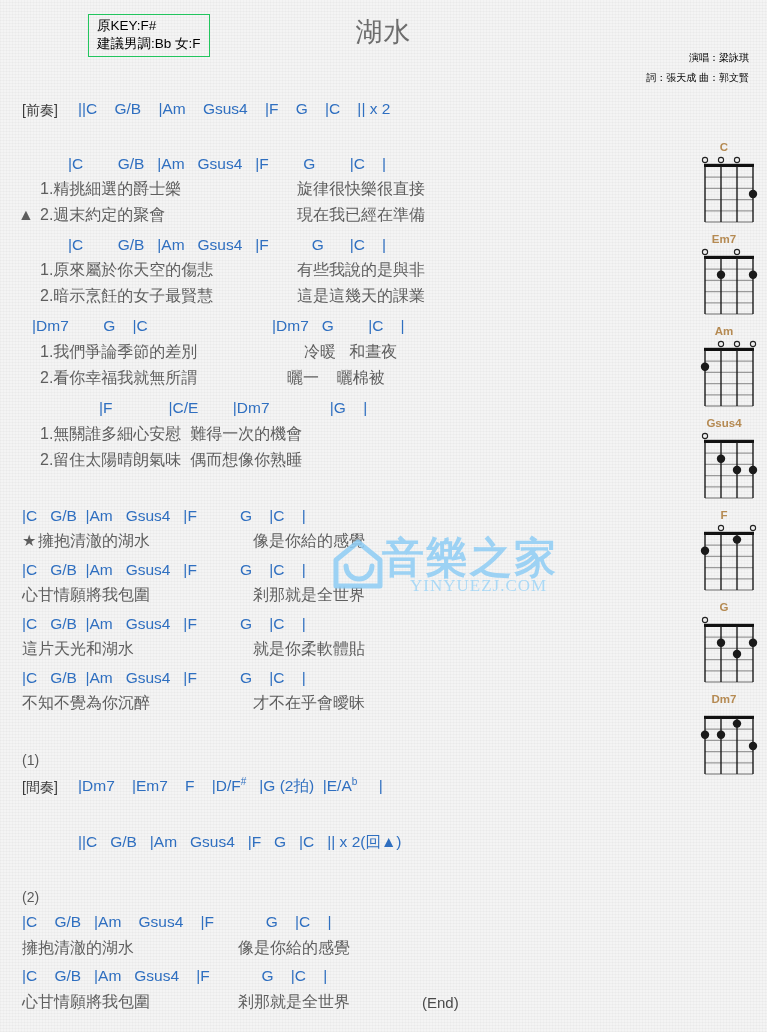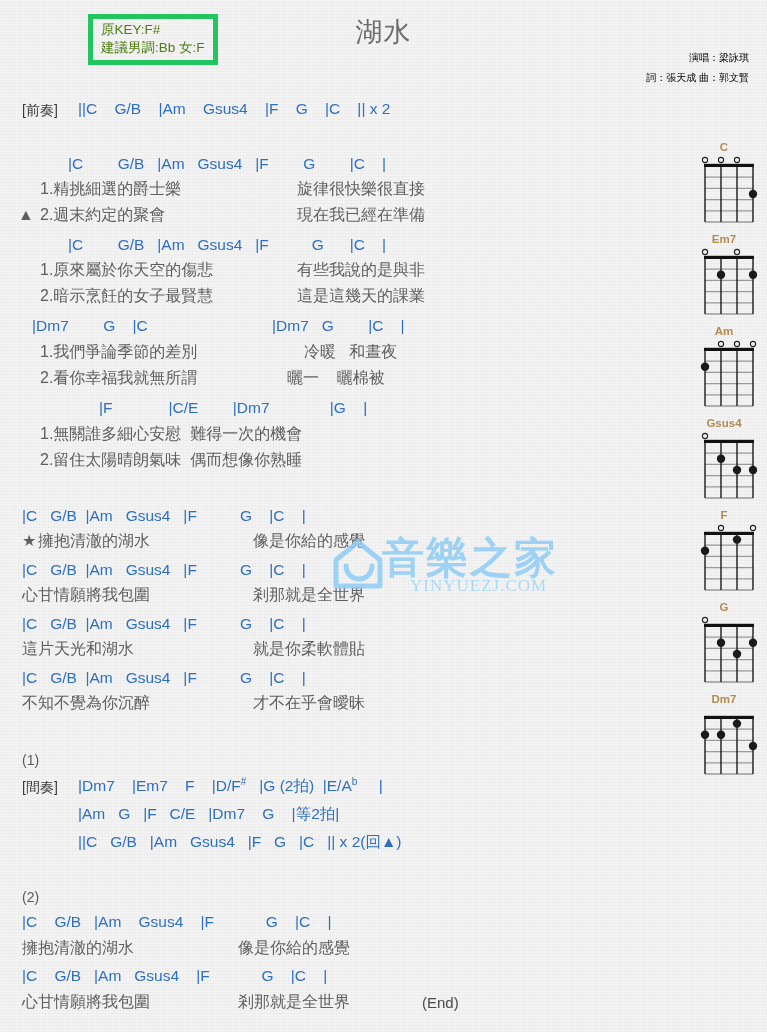--- a/index.html
+++ b/index.html
@@ -25,25 +25,25 @@
     left: 0; top: 0;
     width: 767px;
     height: 1032px;
   }
 
   
   .keybox {
     position: absolute;
     left: 88px;
     top: 14px;
-    border: 5px solid #22c55e;
+    border: 1px solid #22c55e;
     padding: 2px 8px 3px 8px;
     font-size: 13.5px;
     line-height: 18px;
-    color: #4d7c0f;
+    color: #000000;
     background: transparent;
   }
   .keybox div { white-space: nowrap; }
 
   .song-title {
     position: absolute;
     left: 0; top: 14px;
     width: 767px;
     text-align: center;
     font-size: 27px;
@@ -220,21 +220,20 @@
   <div class="lyric-line" style="left:22px; top:640px;">這片天光和湖水</div>
   <div class="lyric-line" style="left:253px; top:640px;">就是你柔軟體貼</div>
 
   <div class="chord-line" style="left:22px; top:669px;">|C   G/B  |Am   Gsus4   |F          G    |C    |</div>
   <div class="lyric-line" style="left:22px; top:694px;">不知不覺為你沉醉</div>
   <div class="lyric-line" style="left:253px; top:694px;">才不在乎會曖昧</div>
 
   <div class="plain-line" style="left:22px; top:751px;">(1)</div>
   <div class="plain-line sectiontag" style="left:22px; top:778px;">[間奏]</div>
   <div class="chord-line" style="left:78px; top:777px;"><span>|Dm7    |Em7    F    |D/F</span><sup class="acc">#</sup><span>   |G (2拍)  |E/A</span><sup class="acc">b</sup><span>     |</span></div>
-  <div class="chord-line" style="left:78px; top:805px;">|Am   G   |F   C/E   |Dm7    G    |等2拍|</div>
   <div class="chord-line" style="left:78px; top:833px;">||C   G/B   |Am   Gsus4   |F   G   |C   || x 2(回▲)</div>
 
   <div class="plain-line" style="left:22px; top:888px;">(2)</div>
   <div class="chord-line" style="left:22px; top:913px;">|C    G/B   |Am    Gsus4    |F            G    |C    |</div>
   <div class="lyric-line" style="left:22px; top:939px;">擁抱清澈的湖水</div>
   <div class="lyric-line" style="left:238px; top:939px;">像是你給的感覺</div>
   <div class="chord-line" style="left:22px; top:967px;">|C    G/B   |Am   Gsus4    |F            G    |C    |</div>
   <div class="lyric-line" style="left:22px; top:993px;">心甘情願將我包圍</div>
   <div class="lyric-line" style="left:238px; top:993px;">剎那就是全世界</div>
   <div class="plain-line dark" style="left:422px; top:994px; font-size:15px;">(End)</div>

